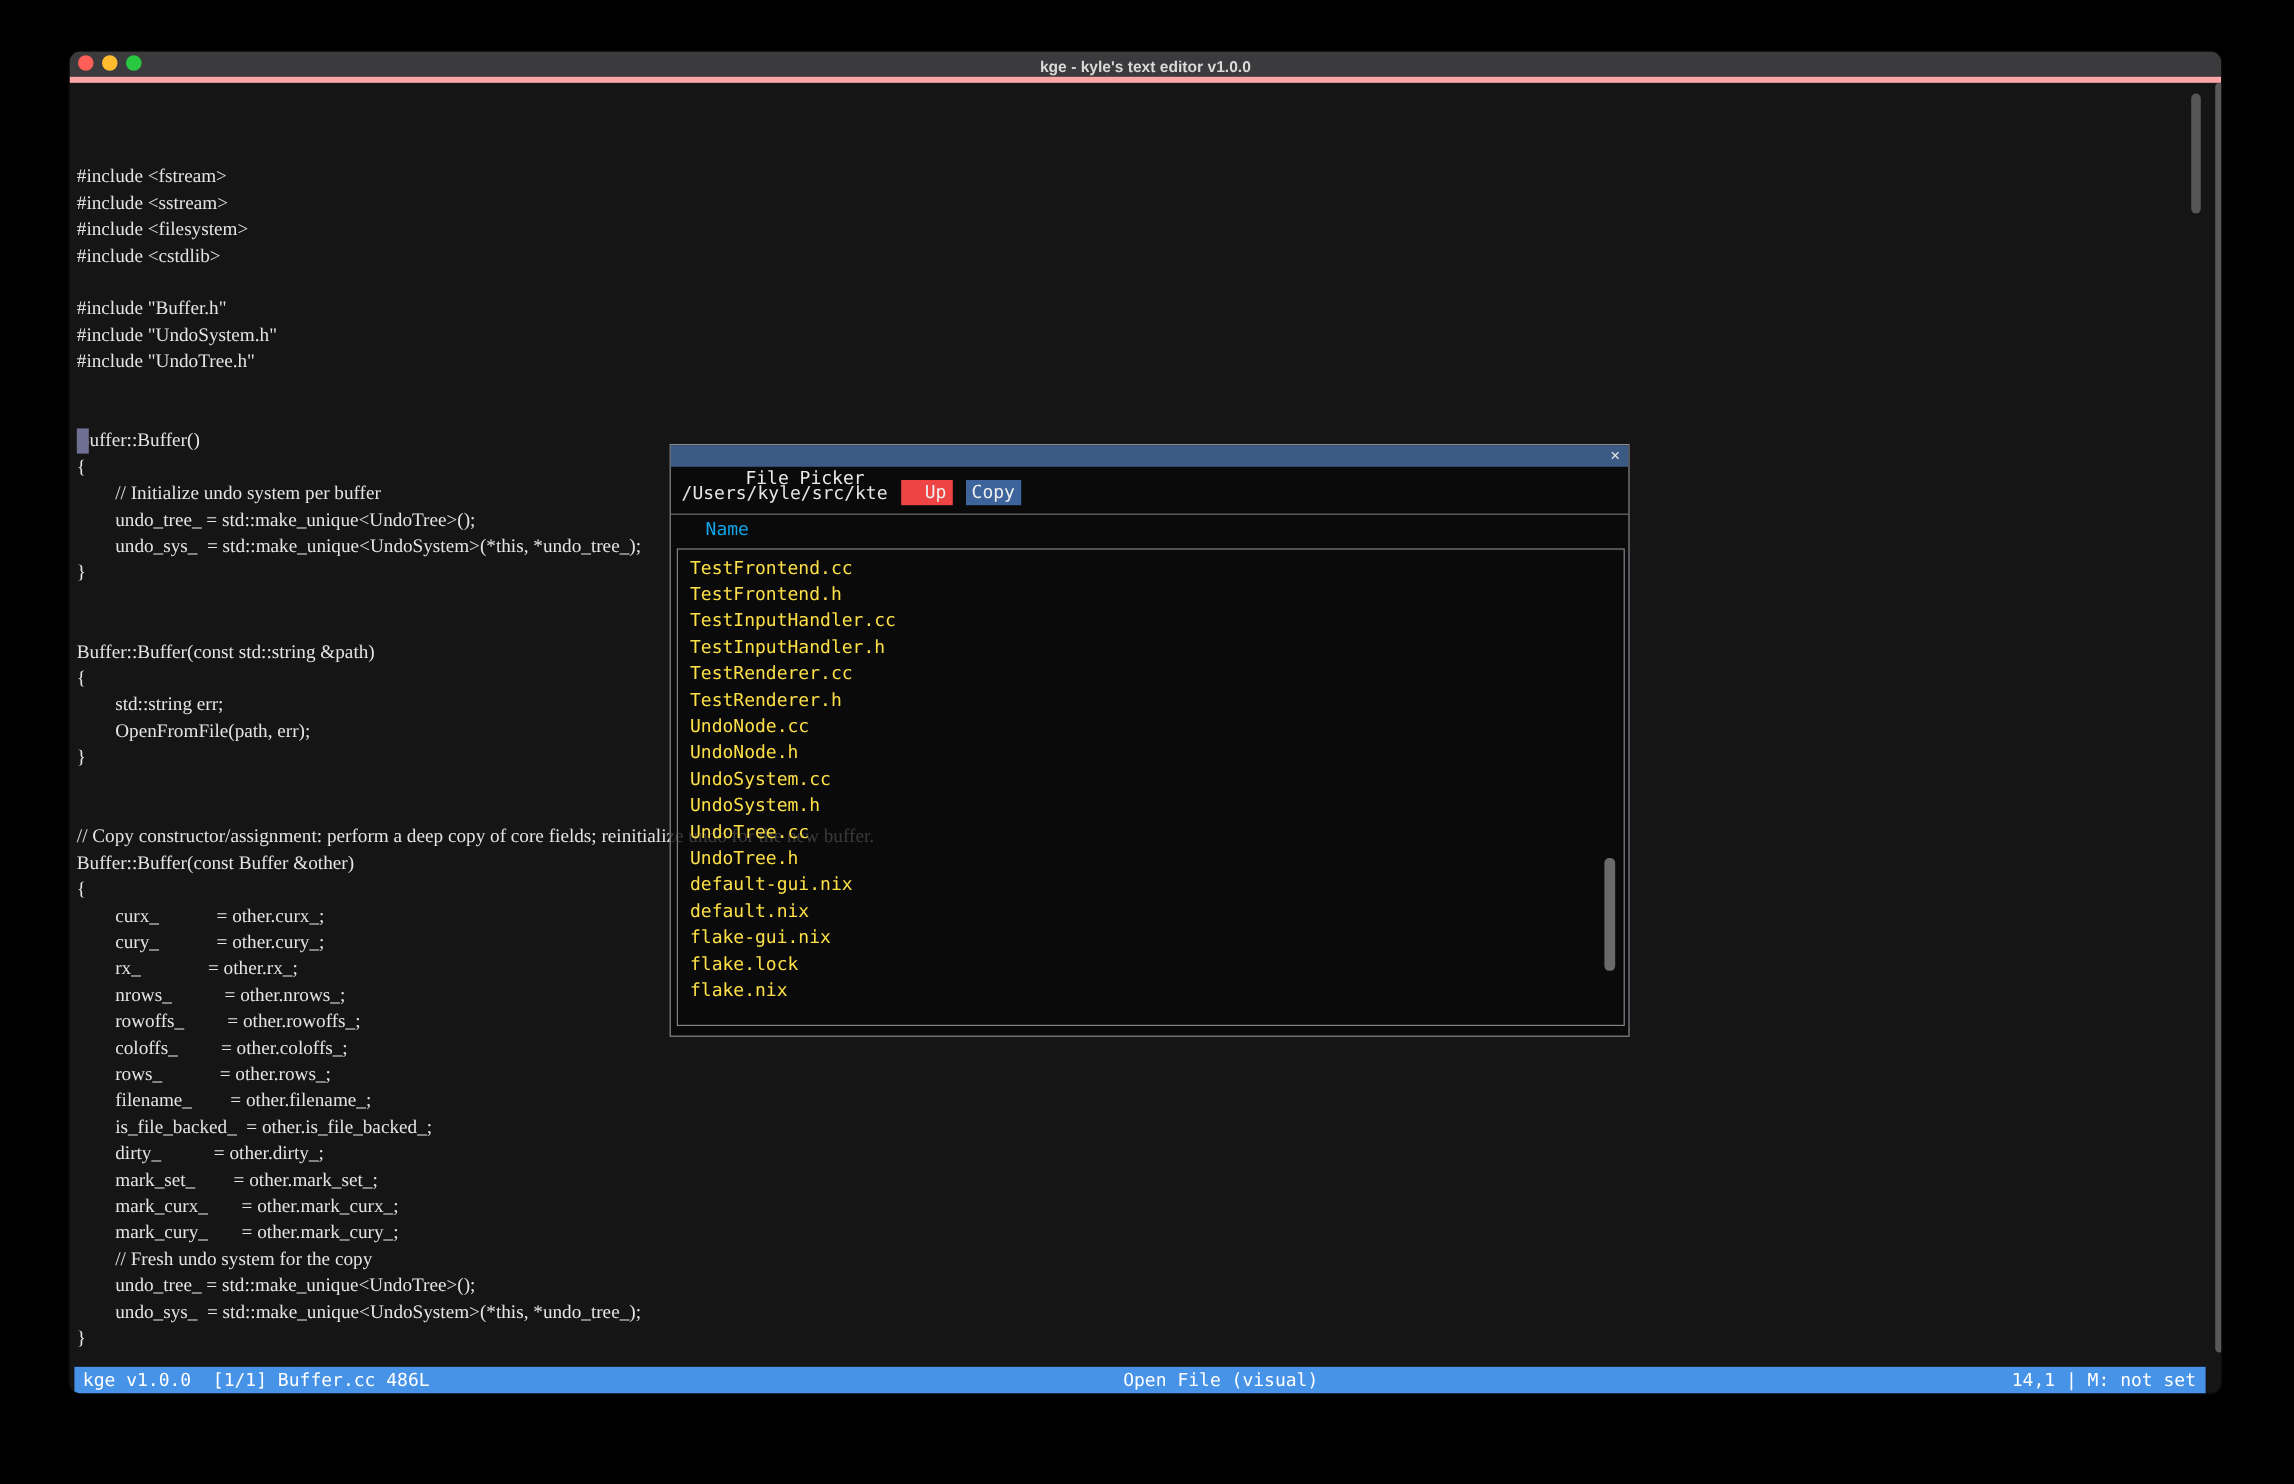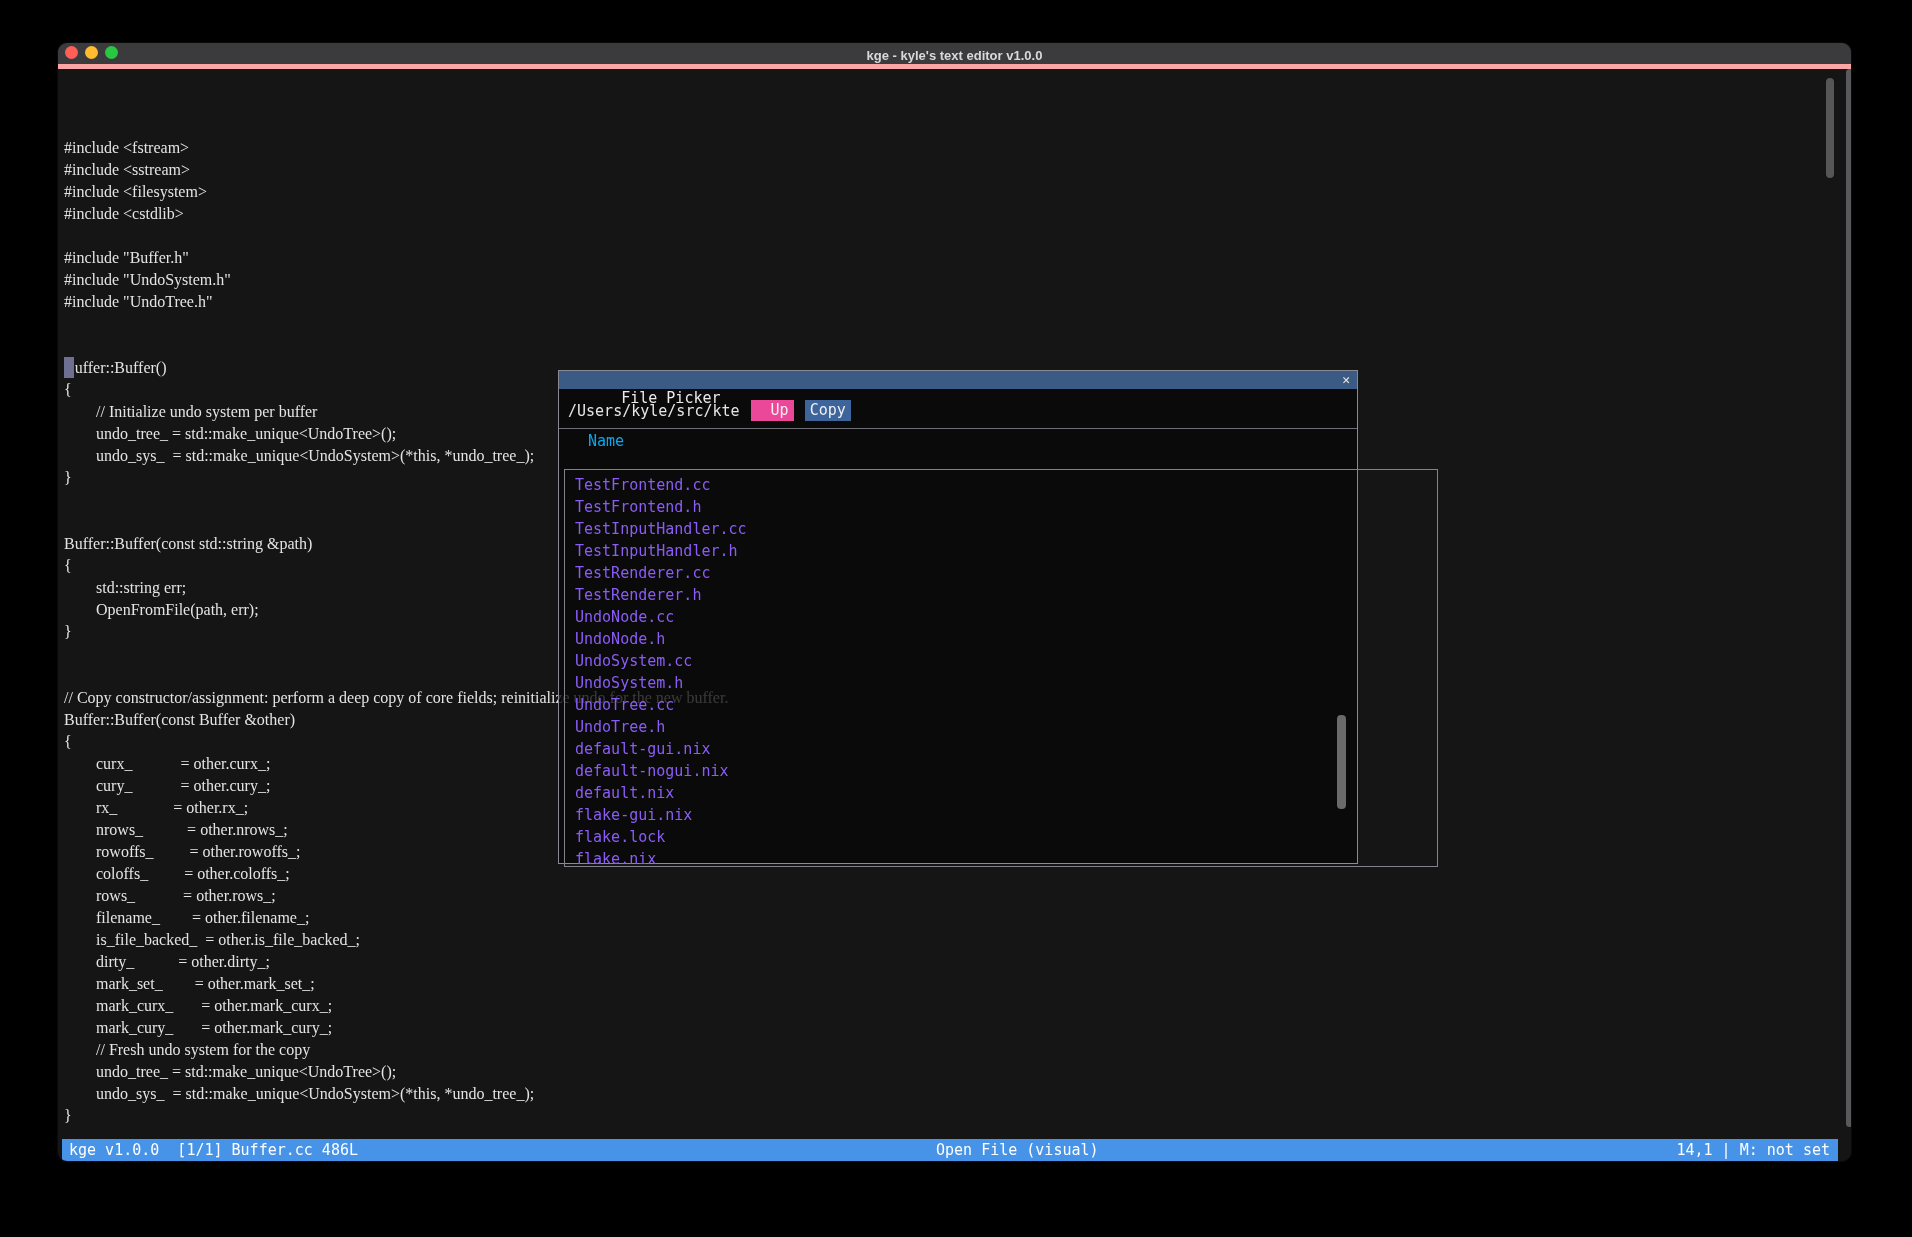--- a/index.html
+++ b/index.html
@@ -69,23 +69,23 @@
     align-items:center; gap:11px; color:#e6e6e6; font-size:15px;
   }
   .dlg-path { white-space:pre; }
   .dlg-btn {
     background:#3e649c; color:#f0f0f0; font-family:"DejaVu Sans Mono", monospace;
     font-size:15px; line-height:17px; padding:2px 5px; border:none; white-space:pre;
   }
   .dlg-sep { position:absolute; left:0; top:57px; width:100%; border-top:1px solid #6f6f75; }
   .dlg-name-label { position:absolute; left:9px; top:61px; color:#0ea5e9; font-size:15px;margin-left:20px; }
   .file-list {
-    position:absolute; left:5px; top:86px; width:874px; height:398px;
+    position:absolute; left:5px; top:86px; width:790px; height:398px;
     border:1px solid #82828a; overflow:hidden; padding:4px 0 0 10px;
-    font-size:15px; line-height:22px; color:#8b5cf6;margin-top:12px;
+    font-size:15px; line-height:22px; color:#fde047;
   }
   .file-list > div { height:22px; white-space:pre; }
   .list-scroll-thumb {
     position:absolute; left:778px; top:344px; width:9px; height:94px;
     background:#6a6a6a; border-radius:4px;
   }
 </style>
 </head>
 <body>
 
@@ -107,41 +107,40 @@
     <div class="title-text">kge - kyle's text editor v1.0.0</div>
   </div>
 
   <div class="dialog">
     <div class="dlg-titlebar" style="background: rgb(59, 90, 132);">
       <span>File Picker</span>
       <span class="dlg-close">✕</span>
     </div>
     <div class="dlg-pathrow">
       <span class="dlg-path">/Users/kyle/src/kte</span>
-      <button class="dlg-btn" style="background: #ec4899; padding-left: 20px;">Up</button>
+      <button class="dlg-btn" style="background: #ef4444; padding-left: 20px;">Up</button>
       <button class="dlg-btn" style="background: rgb(62, 100, 156);">Copy</button>
     </div>
     <div class="dlg-sep"></div>
     <div class="dlg-name-label">Name</div>
     <div class="file-list">
 
     <div>TestFrontend.cc</div>
         <div>TestFrontend.h</div>
         <div>TestInputHandler.cc</div>
         <div>TestInputHandler.h</div>
         <div>TestRenderer.cc</div>
         <div>TestRenderer.h</div>
         <div>UndoNode.cc</div>
         <div>UndoNode.h</div>
         <div>UndoSystem.cc</div>
         <div>UndoSystem.h</div>
         <div>UndoTree.cc</div>
         <div>UndoTree.h</div>
         <div>default-gui.nix</div>
-        <div>default-nogui.nix</div>
         <div>default.nix</div>
         <div>flake-gui.nix</div>
         <div>flake.lock</div>
         <div>flake.nix</div>
       </div>
     <div class="list-scroll-thumb"></div>
   </div>
 
   <div class="statusbar" style="background: rgb(71, 147, 232);">
     <span class="sb-left">kge v1.0.0  [1/1] Buffer.cc 486L</span>

